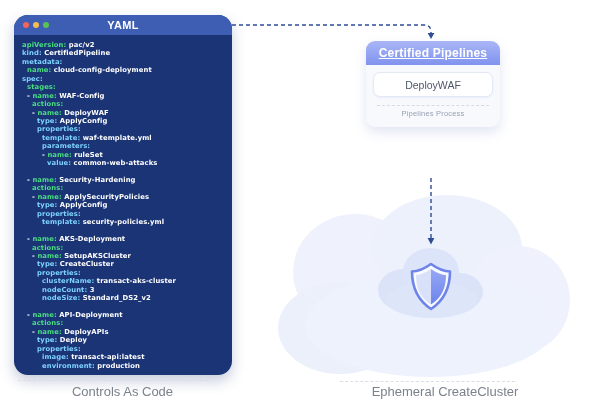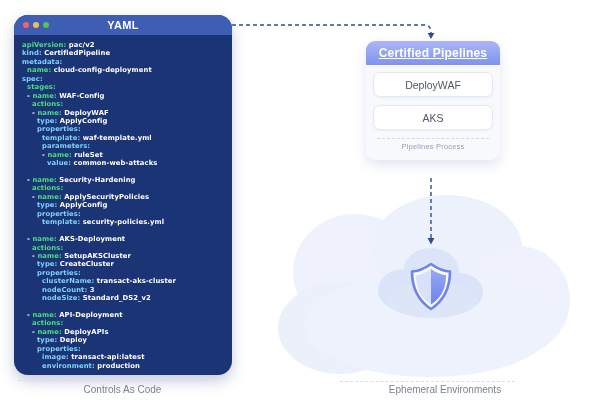--- a/index.html
+++ b/index.html
@@ -64,21 +64,21 @@
     padding:3px 0 4px 0;letter-spacing:.2px;
   }
 
   
   .arrows{left:0;top:0;width:600px;height:400px;pointer-events:none;}
 
   
   .sep{border-top:1px dashed #D9DDE6;height:0;}
   .sep-left{left:18px;top:380px;width:190px;}
   .sep-right{left:340px;top:381px;width:175px;}
-  .label{color:#7A828C;font-size:10px;text-align:center;}
+  .label{color:#7A828C;font-size:13px;text-align:center;}
   .label-left{left:50px;top:384px;width:145px;}
   .label-right{left:360px;top:384px;width:170px;}
 </style>
 </head>
 <body>
 
 <svg class="abs cloud-svg" viewBox="0 0 600 400">
   <g>
     <ellipse cx="355" cy="272" rx="62" ry="58" fill="#EFF2FC"></ellipse>
     <ellipse cx="447" cy="248" rx="75" ry="53" fill="#EDF1FB"></ellipse>
@@ -123,29 +123,28 @@
     </div>
     <span class="wtitle">YAML</span>
   </div>
   <div class="code" id="code-block"><div class="ln" style="padding-left: 0px;"><span style="color: rgb(74, 222, 128);">apiVersion:</span><span style="color: rgb(255, 255, 255);"> pac/v2</span></div><div class="ln" style="padding-left: 0px;"><span style="color: rgb(125, 211, 252);">kind:</span><span style="color: rgb(255, 255, 255);"> CertifiedPipeline</span></div><div class="ln" style="padding-left: 0px;"><span style="color: rgb(125, 211, 252);">metadata:</span></div><div class="ln" style="padding-left: 5px;"><span style="color: rgb(74, 222, 128);">name:</span><span style="color: rgb(255, 255, 255);"> cloud-config-deployment</span></div><div class="ln" style="padding-left: 0px;"><span style="color: rgb(125, 211, 252);">spec:</span></div><div class="ln" style="padding-left: 5px;"><span style="color: rgb(74, 222, 128);">stages:</span></div><div class="ln" style="padding-left: 5px;"><span style="color: rgb(255, 255, 255);">- </span><span style="color: rgb(74, 222, 128);">name:</span><span style="color: rgb(255, 255, 255);"> WAF-Config</span></div><div class="ln" style="padding-left: 10px;"><span style="color: rgb(74, 222, 128);">actions:</span></div><div class="ln" style="padding-left: 10px;"><span style="color: rgb(255, 255, 255);">- </span><span style="color: rgb(74, 222, 128);">name:</span><span style="color: rgb(255, 255, 255);"> DeployWAF</span></div><div class="ln" style="padding-left: 15px;"><span style="color: rgb(125, 211, 252);">type:</span><span style="color: rgb(255, 255, 255);"> ApplyConfig</span></div><div class="ln" style="padding-left: 15px;"><span style="color: rgb(125, 211, 252);">properties:</span></div><div class="ln" style="padding-left: 20px;"><span style="color: rgb(125, 211, 252);">template:</span><span style="color: rgb(255, 255, 255);"> waf-template.yml</span></div><div class="ln" style="padding-left: 20px;"><span style="color: rgb(125, 211, 252);">parameters:</span></div><div class="ln" style="padding-left: 20px;"><span style="color: rgb(255, 255, 255);">- </span><span style="color: rgb(74, 222, 128);">name:</span><span style="color: rgb(255, 255, 255);"> ruleSet</span></div><div class="ln" style="padding-left: 25px;"><span style="color: rgb(125, 211, 252);">value:</span><span style="color: rgb(255, 255, 255);"> common-web-attacks</span></div><div class="ln" style="padding-left: 0px;">&nbsp;</div><div class="ln" style="padding-left: 5px;"><span style="color: rgb(255, 255, 255);">- </span><span style="color: rgb(74, 222, 128);">name:</span><span style="color: rgb(255, 255, 255);"> Security-Hardening</span></div><div class="ln" style="padding-left: 10px;"><span style="color: rgb(74, 222, 128);">actions:</span></div><div class="ln" style="padding-left: 10px;"><span style="color: rgb(255, 255, 255);">- </span><span style="color: rgb(74, 222, 128);">name:</span><span style="color: rgb(255, 255, 255);"> ApplySecurityPolicies</span></div><div class="ln" style="padding-left: 15px;"><span style="color: rgb(125, 211, 252);">type:</span><span style="color: rgb(255, 255, 255);"> ApplyConfig</span></div><div class="ln" style="padding-left: 15px;"><span style="color: rgb(125, 211, 252);">properties:</span></div><div class="ln" style="padding-left: 20px;"><span style="color: rgb(125, 211, 252);">template:</span><span style="color: rgb(255, 255, 255);"> security-policies.yml</span></div><div class="ln" style="padding-left: 0px;">&nbsp;</div><div class="ln" style="padding-left: 5px;"><span style="color: rgb(255, 255, 255);">- </span><span style="color: rgb(74, 222, 128);">name:</span><span style="color: rgb(255, 255, 255);"> AKS-Deployment</span></div><div class="ln" style="padding-left: 10px;"><span style="color: rgb(74, 222, 128);">actions:</span></div><div class="ln" style="padding-left: 10px;"><span style="color: rgb(255, 255, 255);">- </span><span style="color: rgb(74, 222, 128);">name:</span><span style="color: rgb(255, 255, 255);"> SetupAKSCluster</span></div><div class="ln" style="padding-left: 15px;"><span style="color: rgb(125, 211, 252);">type:</span><span style="color: rgb(255, 255, 255);"> CreateCluster</span></div><div class="ln" style="padding-left: 15px;"><span style="color: rgb(125, 211, 252);">properties:</span></div><div class="ln" style="padding-left: 20px;"><span style="color: rgb(125, 211, 252);">clusterName:</span><span style="color: rgb(255, 255, 255);"> transact-aks-cluster</span></div><div class="ln" style="padding-left: 20px;"><span style="color: rgb(125, 211, 252);">nodeCount:</span><span style="color: rgb(255, 255, 255);"> 3</span></div><div class="ln" style="padding-left: 20px;"><span style="color: rgb(125, 211, 252);">nodeSize:</span><span style="color: rgb(255, 255, 255);"> Standard_DS2_v2</span></div><div class="ln" style="padding-left: 0px;">&nbsp;</div><div class="ln" style="padding-left: 5px;"><span style="color: rgb(255, 255, 255);">- </span><span style="color: rgb(74, 222, 128);">name:</span><span style="color: rgb(255, 255, 255);"> API-Deployment</span></div><div class="ln" style="padding-left: 10px;"><span style="color: rgb(74, 222, 128);">actions:</span></div><div class="ln" style="padding-left: 10px;"><span style="color: rgb(255, 255, 255);">- </span><span style="color: rgb(74, 222, 128);">name:</span><span style="color: rgb(255, 255, 255);"> DeployAPIs</span></div><div class="ln" style="padding-left: 15px;"><span style="color: rgb(125, 211, 252);">type:</span><span style="color: rgb(255, 255, 255);"> Deploy</span></div><div class="ln" style="padding-left: 15px;"><span style="color: rgb(125, 211, 252);">properties:</span></div><div class="ln" style="padding-left: 20px;"><span style="color: rgb(125, 211, 252);">image:</span><span style="color: rgb(255, 255, 255);"> transact-api:latest</span></div><div class="ln" style="padding-left: 20px;"><span style="color: rgb(125, 211, 252);">environment:</span><span style="color: rgb(255, 255, 255);"> production</span></div></div>
 </div>
 
 <div class="abs panel">
   <div class="panel-header">Certified Pipelines</div>
   <div class="panel-body">
     <div class="pipe-item">DeployWAF</div>
-    <div class="pipe-item">AKS</div>
     <div class="panel-divider"></div>
     <div class="panel-footer">Pipelines Process</div>
   </div>
 </div>
 
 <svg class="abs arrows" viewBox="0 0 600 400">
   <path d="M232,25 H424 Q431,25 431,32 V33" fill="none" stroke="#2F4C96" stroke-width="1.4" stroke-dasharray="4 3"></path>
   <polygon points="427.6,33 434.4,33 431,39" fill="#2F4C96"></polygon>
   <path d="M431,178 V238" fill="none" stroke="#2F4C96" stroke-width="1.4" stroke-dasharray="4 3"></path>
   <polygon points="427.6,238 434.4,238 431,244.5" fill="#2F4C96"></polygon>
 </svg>
 
 <div class="abs sep sep-left"></div>
 <div class="abs sep sep-right"></div>
 <div class="abs label label-left">Controls As Code</div>
-<div class="abs label label-right">Ephemeral Environments</div>
+<div class="abs label label-right">Ephemeral CreateCluster</div>
 
 </body></html>

